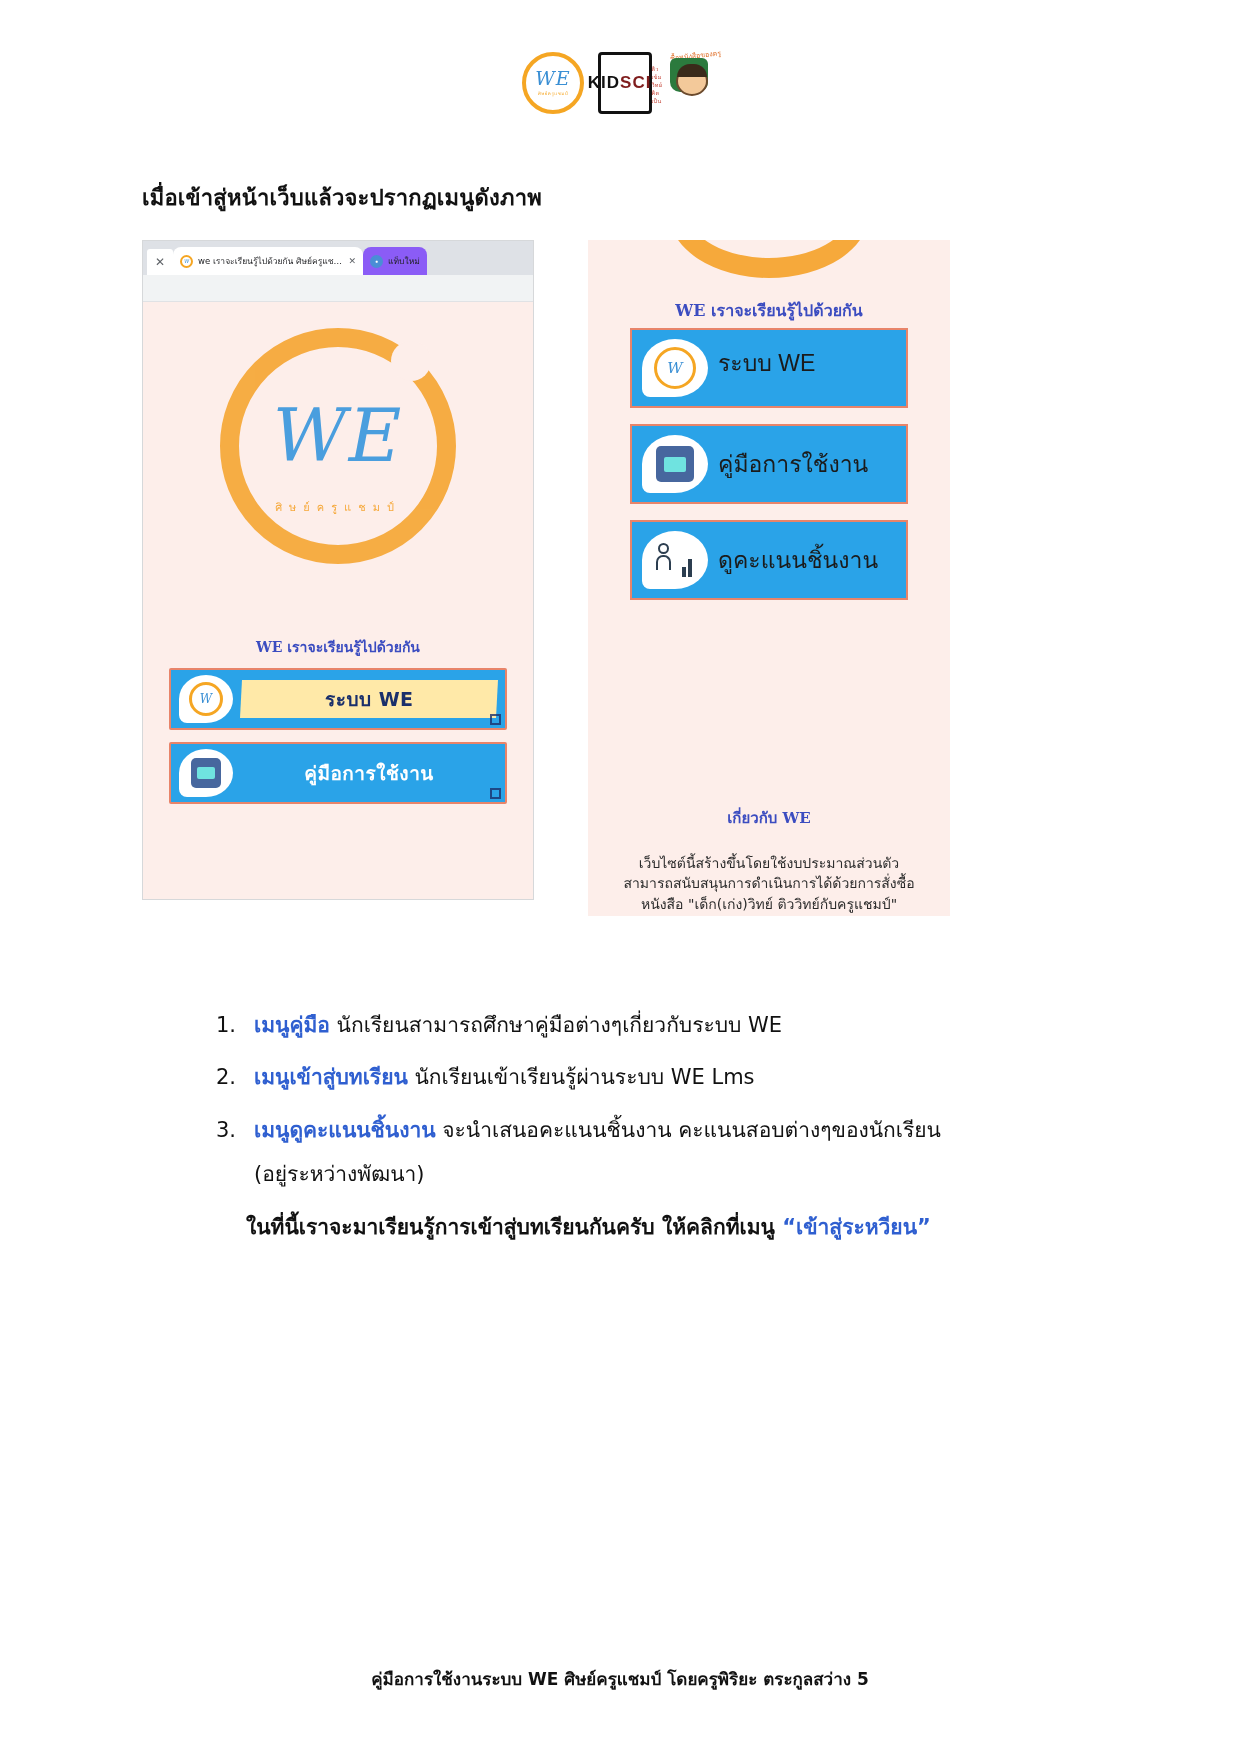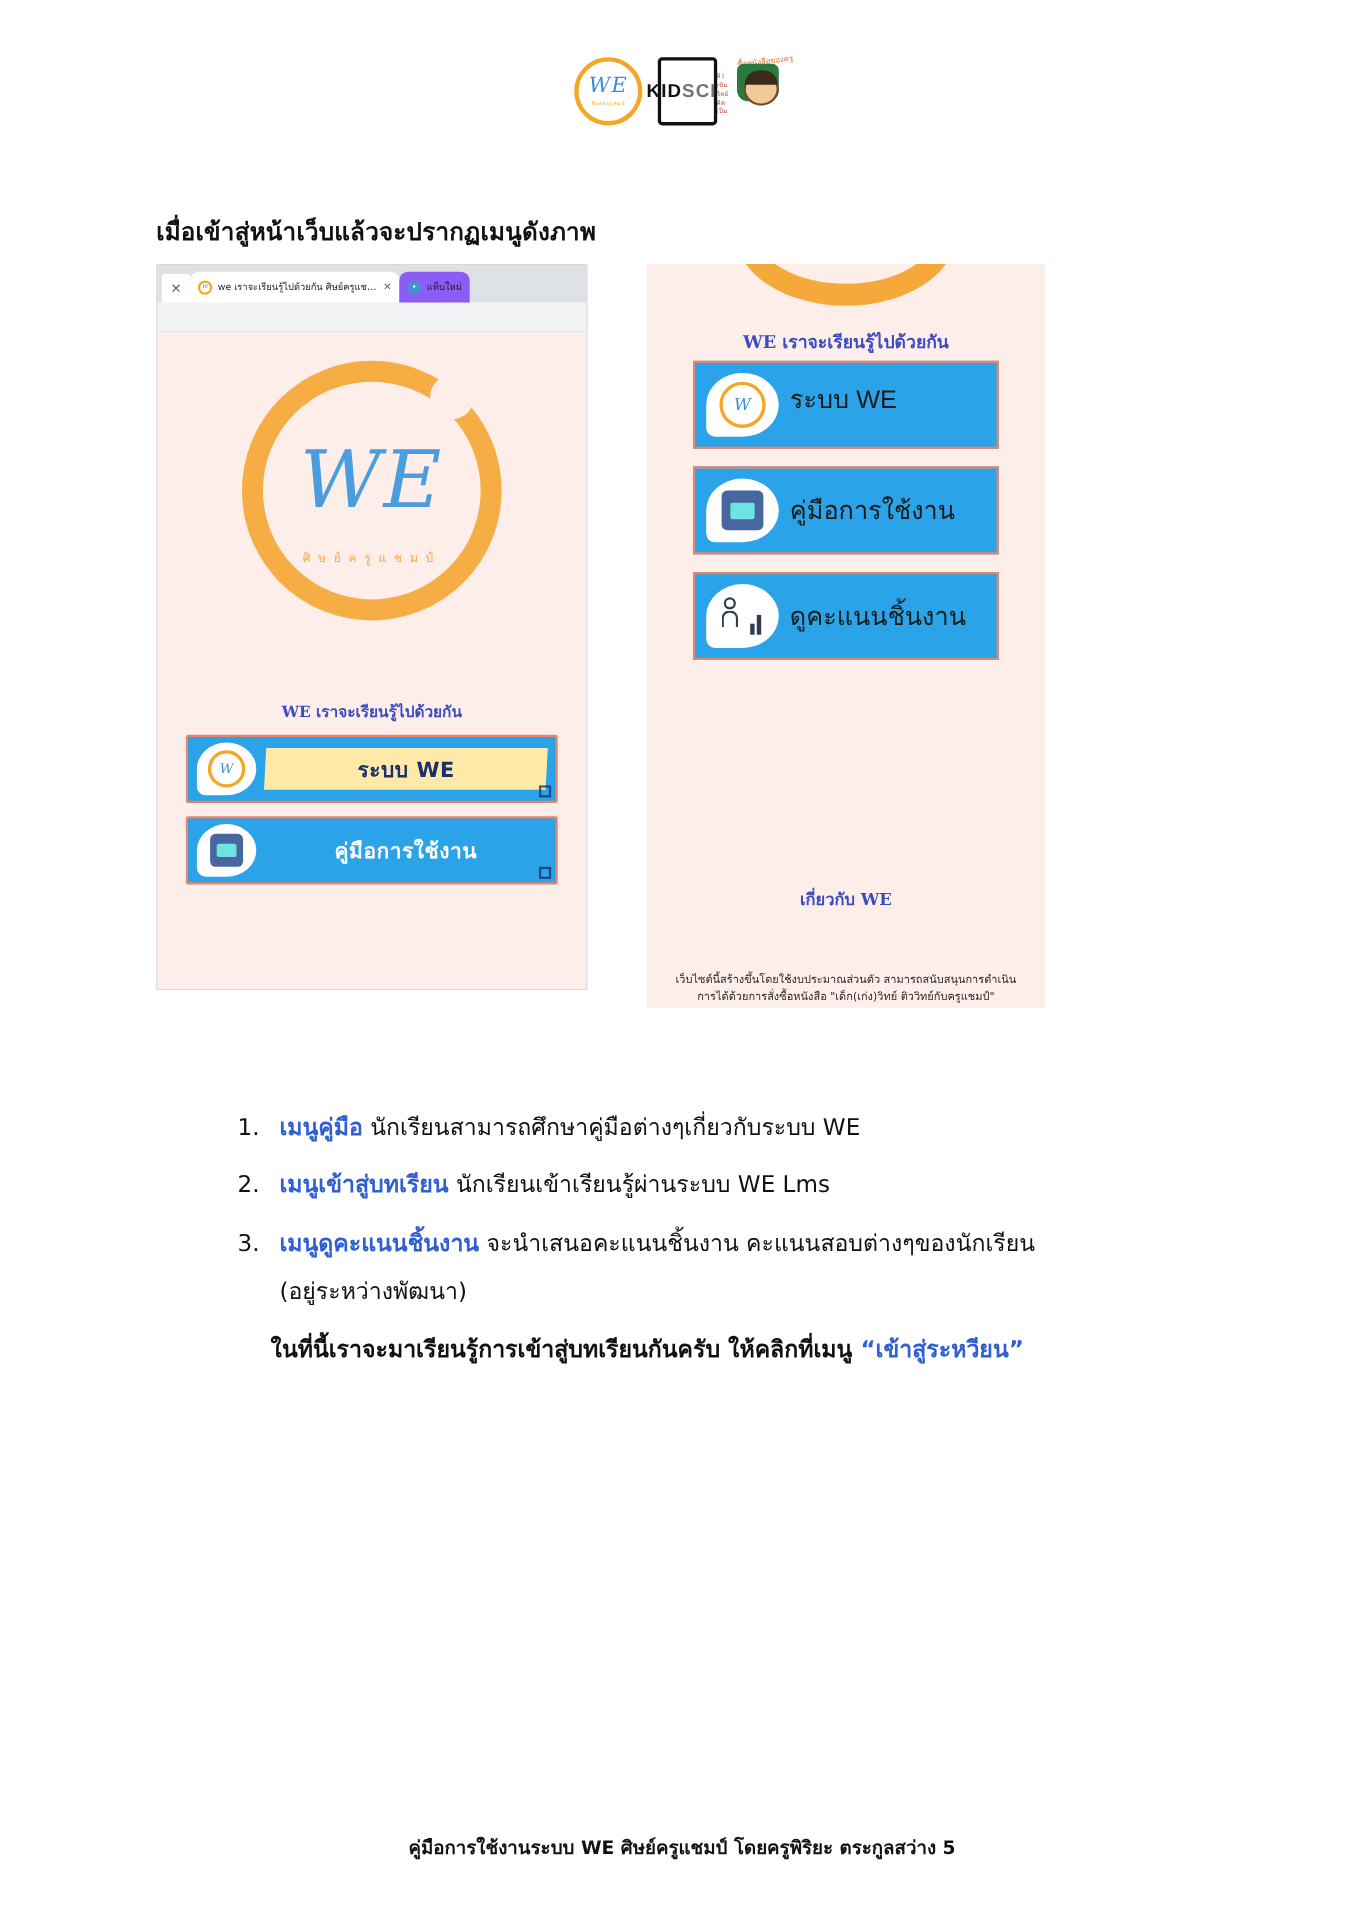--- a/index.html
+++ b/index.html
@@ -60,21 +60,21 @@
     display:flex;align-items:center;justify-content:center;
     box-sizing:border-box;
     position:relative;
   }
   .logo-kidsci .k1{
     font-family:"Liberation Sans", sans-serif;
     font-weight:bold;font-size:17px;line-height:16px;color:#111;letter-spacing:1px;
   }
   .logo-kidsci .k2{
     font-family:"Liberation Sans", sans-serif;
-    font-weight:bold;font-size:17px;line-height:16px;color:#737373;letter-spacing:1px;
+    font-weight:bold;font-size:17px;line-height:16px;color:#7f1d1d;letter-spacing:1px;
   }
   .logo-kidsci .k3{
     font-size:5.5px;color:#c0392b;margin-top:3px;letter-spacing:.3px;
   }
   .logo-mascot{
     width:52px;height:62px;
     position:relative;
     display:flex;flex-direction:column;align-items:center;justify-content:flex-end;
   }
   .logo-mascot .m-caption{
@@ -106,21 +106,21 @@
     background:#3a2a1a;
     border-radius:15px 15px 0 0;
     position:absolute;top:6px;left:50%;transform:translateX(-50%);
     z-index:3;
   }
   .mascot-wrap{position:relative;width:44px;height:56px;}
 
   
   .intro-line{
     position:absolute;
-    top:193px;
+    top:180px;
     left:142px;
     font-size:22px;
     font-weight:bold;
     color:#111;
     font-family:"DejaVu Sans", sans-serif;
     letter-spacing:.2px;
   }
 
   
   .browser{
@@ -378,21 +378,21 @@
     font-family:"DejaVu Serif", serif;
     font-weight:bold;font-size:15px;color:#3b4cc0;
   }
   .zoom-para{
     position:absolute;
     bottom:2px;left:0;width:100%;
     padding:0 26px;
     box-sizing:border-box;
     text-align:center;
     font-family:"DejaVu Sans", sans-serif;
-    font-size:10px;
+    font-size:14px;
     color:#2b2b2b;
     line-height:1.45;
   }
 
   
   .list{
     position:absolute;
     left:216px;
     top:1010px;
     width:900px;

